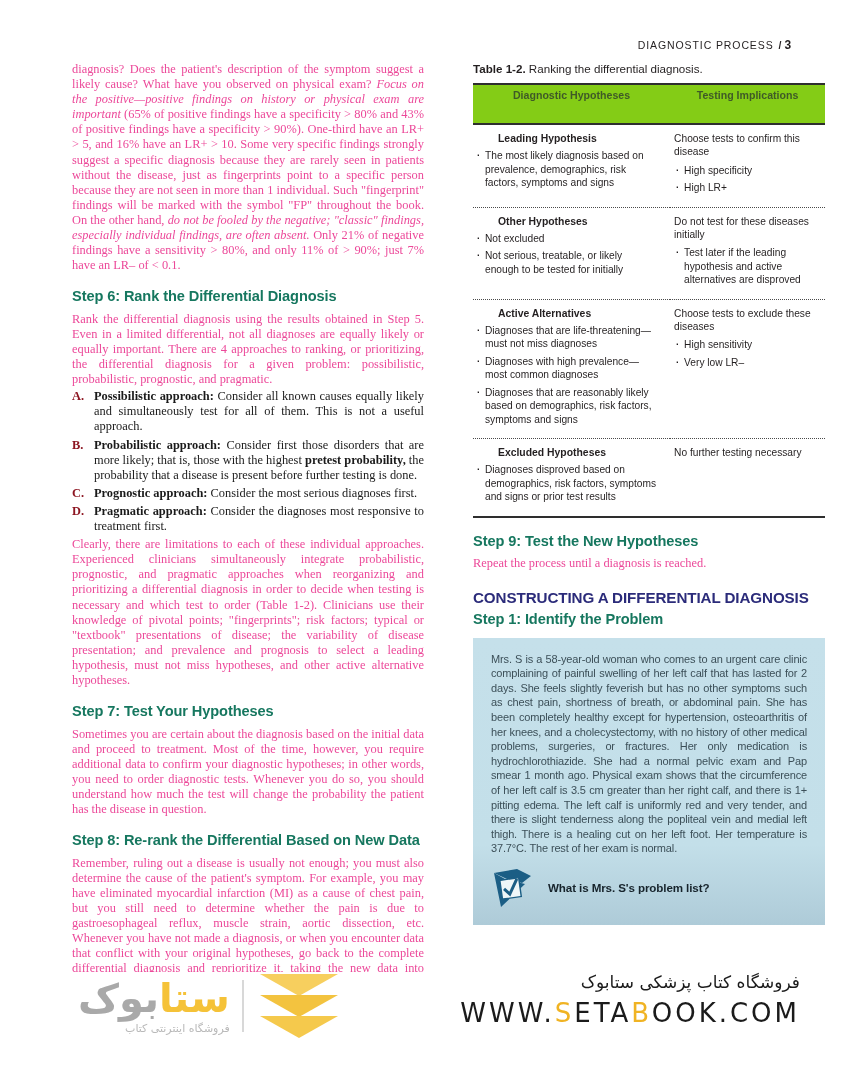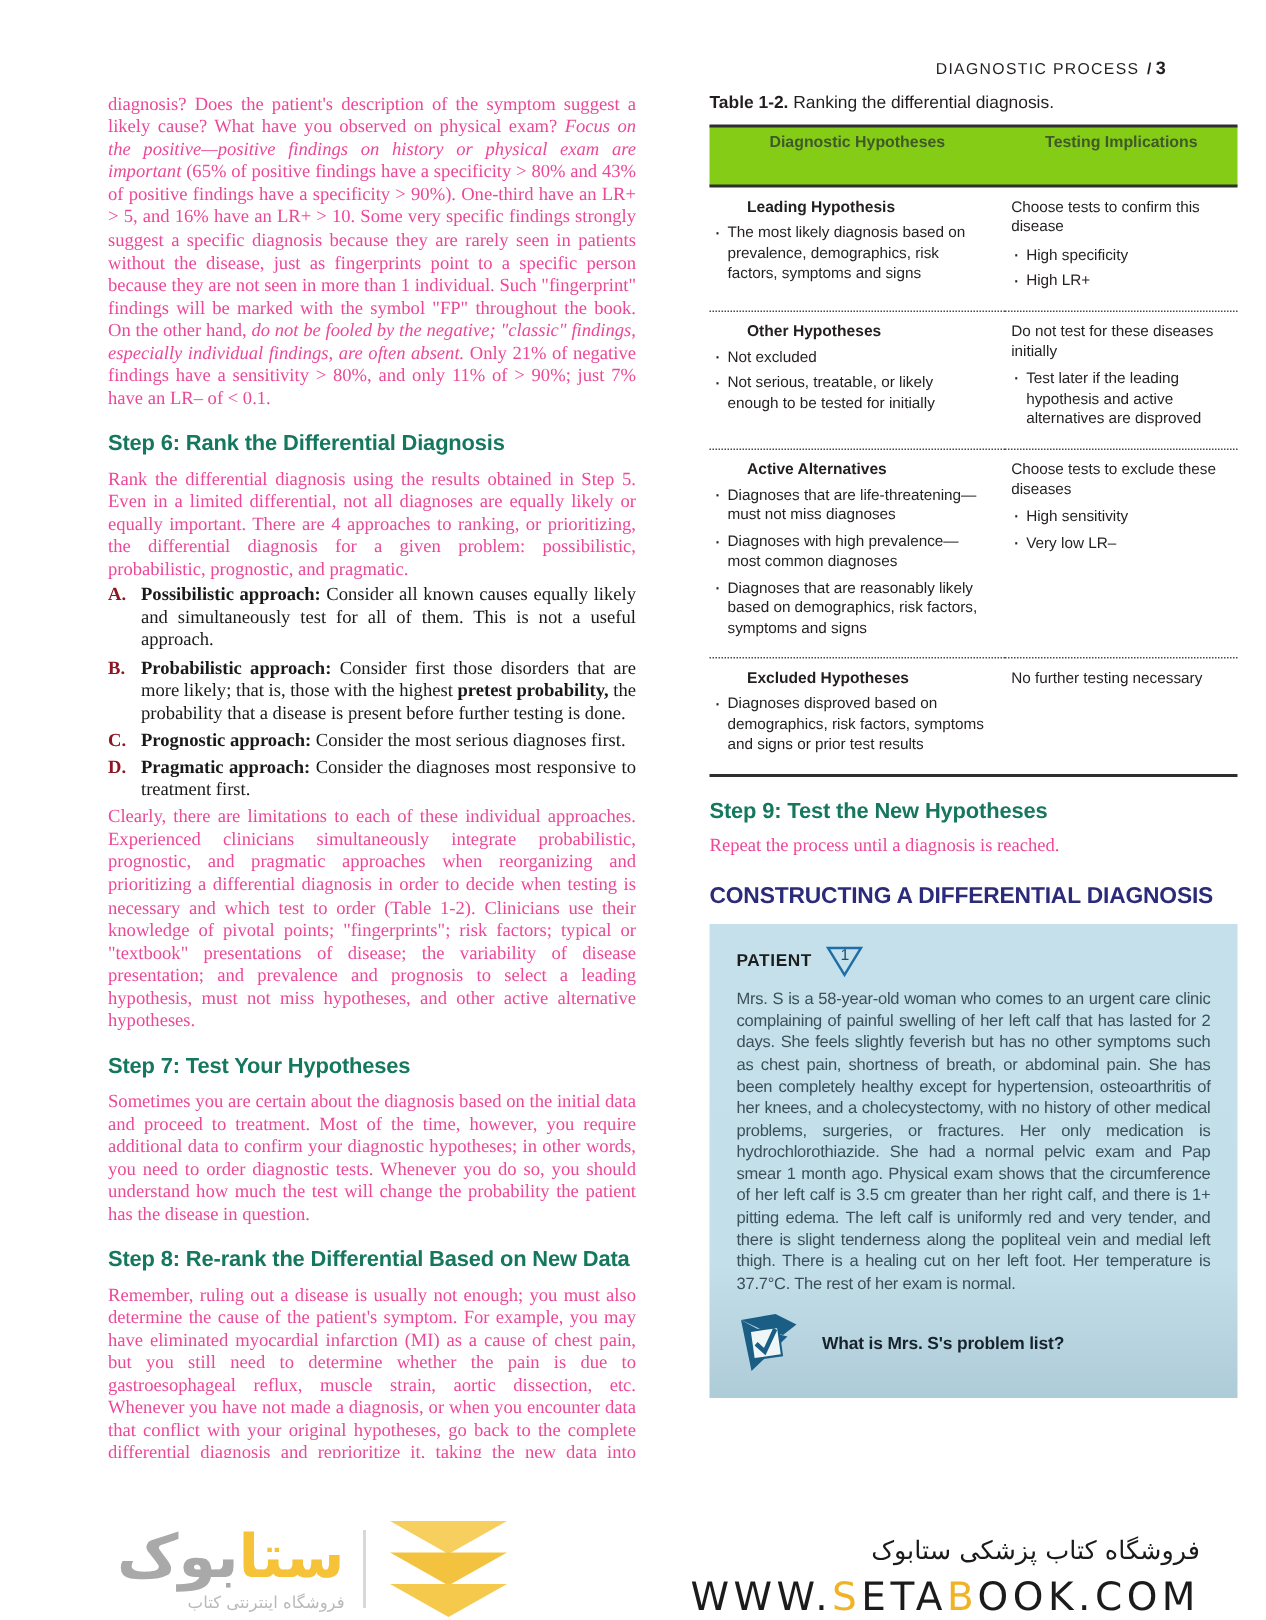--- a/index.html
+++ b/index.html
@@ -16,21 +16,21 @@
     width: 844px;
     height: 1080px;
     background: #ffffff;
     overflow: hidden;
   }
 
   
   .runhead {
     position: absolute;
     top: 38px;
-    right: 66px;
+    right: 52px;
     font-family: "Liberation Sans", sans-serif;
     font-size: 10.5px;
     letter-spacing: 0.9px;
     color: #231f20;
   }
   .runhead .slash { font-weight: bold; margin: 0 2px 0 5px; }
   .runhead .pageno { font-weight: bold; font-size: 12px; }
 
   
   .col {
@@ -217,21 +217,21 @@
 
   
   .footer {
     position: absolute;
     left: 0;
     bottom: 0;
     width: 844px;
     height: 108px;
     background: #ffffff;
     display: flex;
-    align-items: flex-end;
+    align-items: flex-start;
   }
   .fl {
     display: flex;
     align-items: center;
     gap: 12px;
     margin-left: 78px;
   }
   .fl .wordmark {
     font-family: "DejaVu Sans", sans-serif;
     font-size: 40px;
@@ -386,31 +386,23 @@
           </td>
         </tr>
 
       </tbody>
     </table>
 
     <h2 class="step">Step 9: Test the New Hypotheses</h2>
     <p class="body noindent">Repeat the process until a diagnosis is reached.</p>
 
     <h1 class="major">CONSTRUCTING A DIFFERENTIAL DIAGNOSIS</h1>
+    <h2 class="step" style="margin-top:4px;">Step 1: Identify the Problem</h2>
 
     <div class="pbox">
-      <div class="pbox-head">
-        <span class="plabel">PATIENT</span>
-        <span class="tri-wrap">
-          <svg width="26" height="22" viewBox="0 0 26 22">
-            <polygon points="2,2 24,2 13,20" fill="none" stroke="#1f6ea8" stroke-width="1.6"></polygon>
-          </svg>
-          <span class="num">1</span>
-        </span>
-      </div>
 
       <p class="ptext">Mrs. S is a 58-year-old woman who comes to an urgent care clinic complaining of painful swelling of her left calf that has lasted for 2 days. She feels slightly feverish but has no other symptoms such as chest pain, shortness of breath, or abdominal pain. She has been completely healthy except for hypertension, osteoarthritis of her knees, and a cholecystectomy, with no history of other medical problems, surgeries, or fractures. Her only medication is hydrochlorothiazide. She had a normal pelvic exam and Pap smear 1 month ago. Physical exam shows that the circumference of her left calf is 3.5 cm greater than her right calf, and there is 1+ pitting edema. The left calf is uniformly red and very tender, and there is slight tenderness along the popliteal vein and medial left thigh. There is a healing cut on her left foot. Her temperature is 37.7°C. The rest of her exam is normal.</p>
 
       <div class="pbox-q">
         <svg width="46" height="42" viewBox="0 0 46 42">
           <polygon points="3,6 26,2 40,9 31,16 16,12" fill="#1b5e85"></polygon>
           <polygon points="3,6 10,40 34,17 14,12" fill="#1b5e85"></polygon>
           <rect x="10" y="12" width="19" height="19" fill="#eef6f8" stroke="#1b5e85" stroke-width="1.4" transform="rotate(-8 19 21)"></rect>
           <path d="M13 21 L18 27 L27 13" fill="none" stroke="#1b5e85" stroke-width="3" transform="rotate(-8 19 21)"></path>
         </svg>

